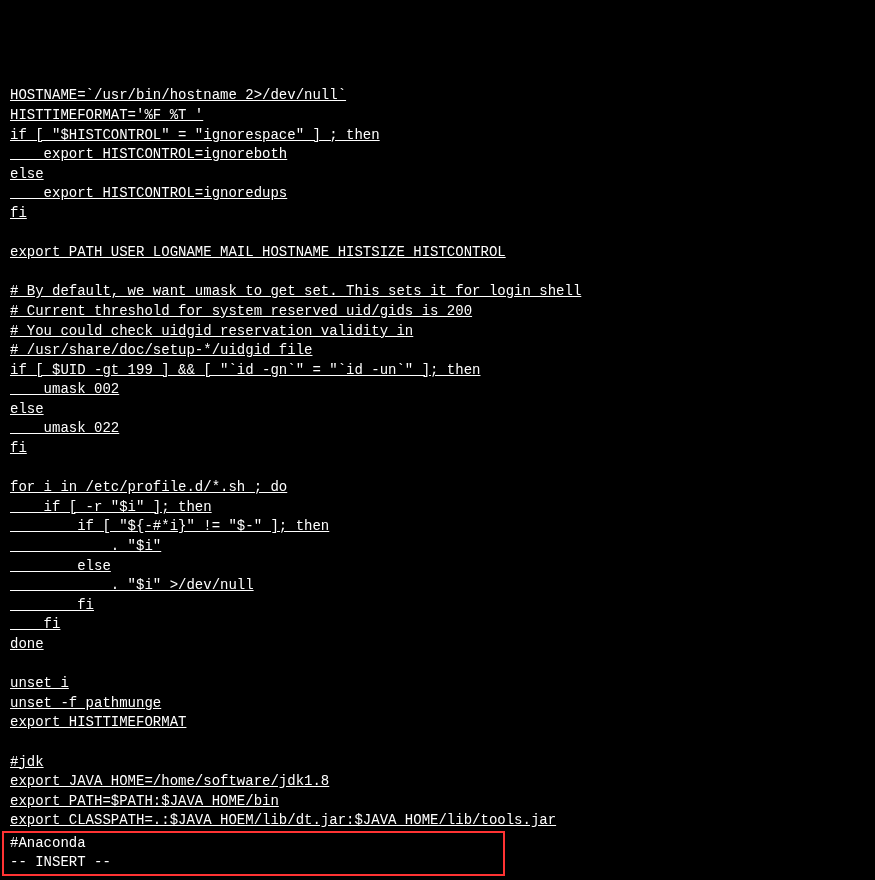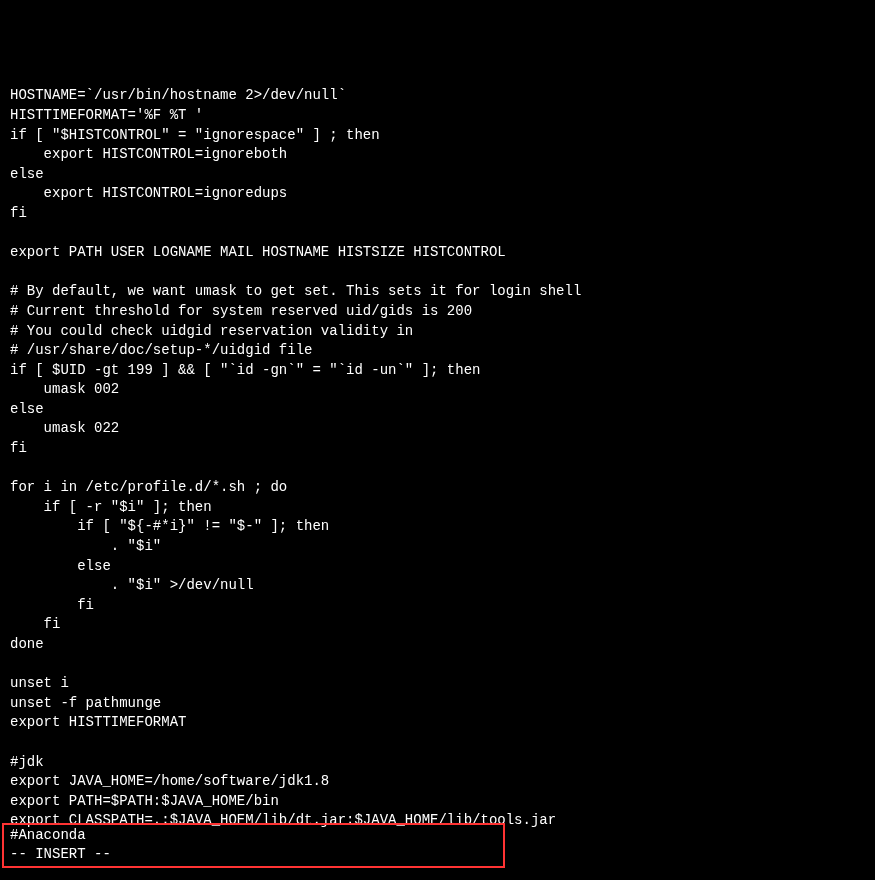--- a/index.html
+++ b/index.html
@@ -20,35 +20,36 @@
       overflow: hidden;
       position: relative;
     }
     .line {
       display: block;
       min-height: 1.4em;
     }
     .highlight-block {
       border: 2px solid #ff3333;
       position: absolute;
-      bottom: 12px;
+      bottom: 4px;
       left: 2px;
       right: 370px;
       padding: 1px 16px 1px 6px;
     }
     .cursor {
       background: #00ee00;
       color: #000000;
       display: inline-block;
     }
     .bold {
       font-weight: normal;
     }
     .main-content {
       white-space: pre;
+      text-decoration: underline;
     }
   </style>
 </head>
 <body>
 
 
 
 <div class="main-content"><span class="line">HOSTNAME=`/usr/bin/hostname 2&gt;/dev/null`</span><span class="line">HISTTIMEFORMAT='%F %T '</span><span class="line">if [ "$HISTCONTROL" = "ignorespace" ] ; then</span><span class="line">    export HISTCONTROL=ignoreboth</span><span class="line">else</span><span class="line">    export HISTCONTROL=ignoredups</span><span class="line">fi</span><span class="line"></span><span class="line">export PATH USER LOGNAME MAIL HOSTNAME HISTSIZE HISTCONTROL</span><span class="line"></span><span class="line"># By default, we want umask to get set. This sets it for login shell</span><span class="line"># Current threshold for system reserved uid/gids is 200</span><span class="line"># You could check uidgid reservation validity in</span><span class="line"># /usr/share/doc/setup-*/uidgid file</span><span class="line">if [ $UID -gt 199 ] &amp;&amp; [ "`id -gn`" = "`id -un`" ]; then</span><span class="line">    umask 002</span><span class="line">else</span><span class="line">    umask 022</span><span class="line">fi</span><span class="line"></span><span class="line">for i in /etc/profile.d/*.sh ; do</span><span class="line">    if [ -r "$i" ]; then</span><span class="line">        if [ "${-#*i}" != "$-" ]; then</span><span class="line">            . "$i"</span><span class="line">        else</span><span class="line">            . "$i" &gt;/dev/null</span><span class="line">        fi</span><span class="line">    fi</span><span class="line">done</span><span class="line"></span><span class="line">unset i</span><span class="line">unset -f pathmunge</span><span class="line">export HISTTIMEFORMAT</span><span class="line"></span><span class="line">#jdk</span><span class="line">export JAVA_HOME=/home/software/jdk1.8</span><span class="line">export PATH=$PATH:$JAVA_HOME/bin</span><span class="line">export CLASSPATH=.:$JAVA_HOEM/lib/dt.jar:$JAVA_HOME/lib/tools.jar</span></div>
 
 <div class="highlight-block"><span class="line">#Anaconda</span><span class="line bold"><span>-- </span><span>INSERT</span><span> --</span></span></div>

